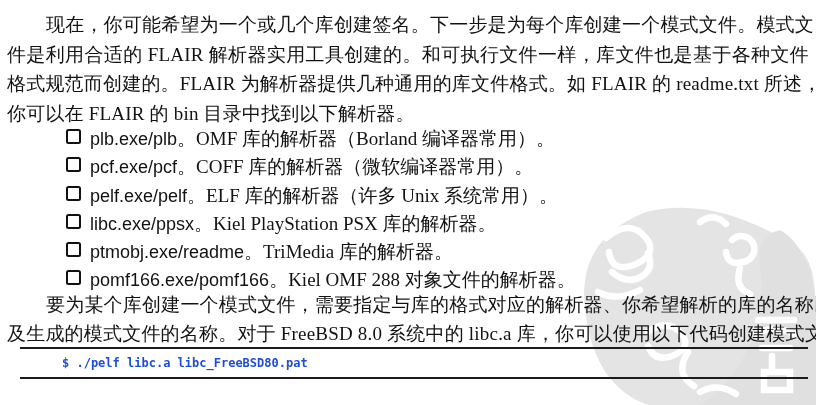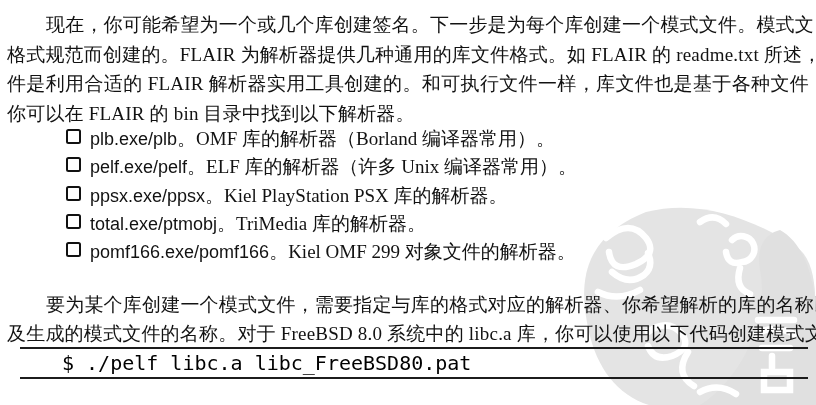--- a/index.html
+++ b/index.html
@@ -62,25 +62,25 @@
   .code-block {
     position: absolute;
     left: 20px; right: 8px; top: 347px;
     border-top: 2.5px solid #1c1c1c;
     border-bottom: 2.5px solid #1c1c1c;
     padding: 4px 0 3px 42px;
     background: transparent;
   }
   .code-line {
     font-family: "DejaVu Sans Mono", "Liberation Mono", monospace;
-    font-weight: normal;
-    font-size: 20px;
+    font-weight: bold;
+    font-size: 12px;
     line-height: 21px;
     white-space: pre;
-    color: #000000;
+    color: #1d4ed8;
   }
 </style>
 </head>
 <body>
 
 <div class="page">
 
   <svg class="watermark" width="816" height="405" viewBox="0 0 816 405" aria-hidden="true">
     <path d="M646 212 C700 198 756 220 798 248 C816 262 818 298 813 340
              C808 382 782 405 740 408 L662 408 C622 402 598 372 589 332
@@ -100,40 +100,43 @@
       <path d="M772 356 v12"></path>
       <path d="M764 372 h26 v18 h-26 z"></path>
       <path d="M700 392 q18 -10 36 2"></path>
     </g>
   </svg>
 
   <div class="content">
 
     <div class="para p1">
       <div class="tline indent">现在，你可能希望为一个或几个库创建签名。下一步是为每个库创建一个模式文件。模式文</div>
+      <div class="tline">件是利用合适的 FLAIR 解析器实用工具创建的。和可执行文件一样，库文件也是基于各种文件</div>
       <div class="tline">格式规范而创建的。FLAIR 为解析器提供几种通用的库文件格式。如 FLAIR 的 readme.txt 所述，</div>
-      <div class="tline">件是利用合适的 FLAIR 解析器实用工具创建的。和可执行文件一样，库文件也是基于各种文件</div>
       <div class="tline short">你可以在 FLAIR 的 bin 目录中找到以下解析器。</div>
     </div>
 
     <ul class="parser-list">
       <li class="parser-item">
         <span class="bullet-sq"></span><span class="fname">plb.exe/plb</span><span>。OMF 库的解析器（Borland 编译器常用）。</span>
       </li>
       <li class="parser-item">
-        <span class="bullet-sq"></span><span class="fname">pelf.exe/pelf</span><span>。ELF 库的解析器（许多 Unix 编译器常用）。</span>
+        <span class="bullet-sq"></span><span class="fname">pcf.exe/pcf</span><span>。COFF 库的解析器（微软编译器常用）。</span>
       </li>
       <li class="parser-item">
-        <span class="bullet-sq"></span><span class="fname">ppsx.exe/ppsx</span><span>。Kiel PlayStation PSX 库的解析器。</span>
+        <span class="bullet-sq"></span><span class="fname">pelf.exe/pelf</span><span>。ELF 库的解析器（许多 Unix 系统常用）。</span>
       </li>
       <li class="parser-item">
-        <span class="bullet-sq"></span><span class="fname">total.exe/ptmobj</span><span>。TriMedia 库的解析器。</span>
+        <span class="bullet-sq"></span><span class="fname">libc.exe/ppsx</span><span>。Kiel PlayStation PSX 库的解析器。</span>
       </li>
       <li class="parser-item">
-        <span class="bullet-sq"></span><span class="fname">pomf166.exe/pomf166</span><span>。Kiel OMF 299 对象文件的解析器。</span>
+        <span class="bullet-sq"></span><span class="fname">ptmobj.exe/readme</span><span>。TriMedia 库的解析器。</span>
+      </li>
+      <li class="parser-item">
+        <span class="bullet-sq"></span><span class="fname">pomf166.exe/pomf166</span><span>。Kiel OMF 288 对象文件的解析器。</span>
       </li>
     </ul>
 
     <div class="para p2">
       <div class="tline indent">要为某个库创建一个模式文件，需要指定与库的格式对应的解析器、你希望解析的库的名称以</div>
       <div class="tline">及生成的模式文件的名称。对于 FreeBSD 8.0 系统中的 libc.a 库，你可以使用以下代码创建模式文件：</div>
     </div>
 
     <div class="code-block">
       <div class="code-line">$ ./pelf libc.a libc_FreeBSD80.pat</div>

